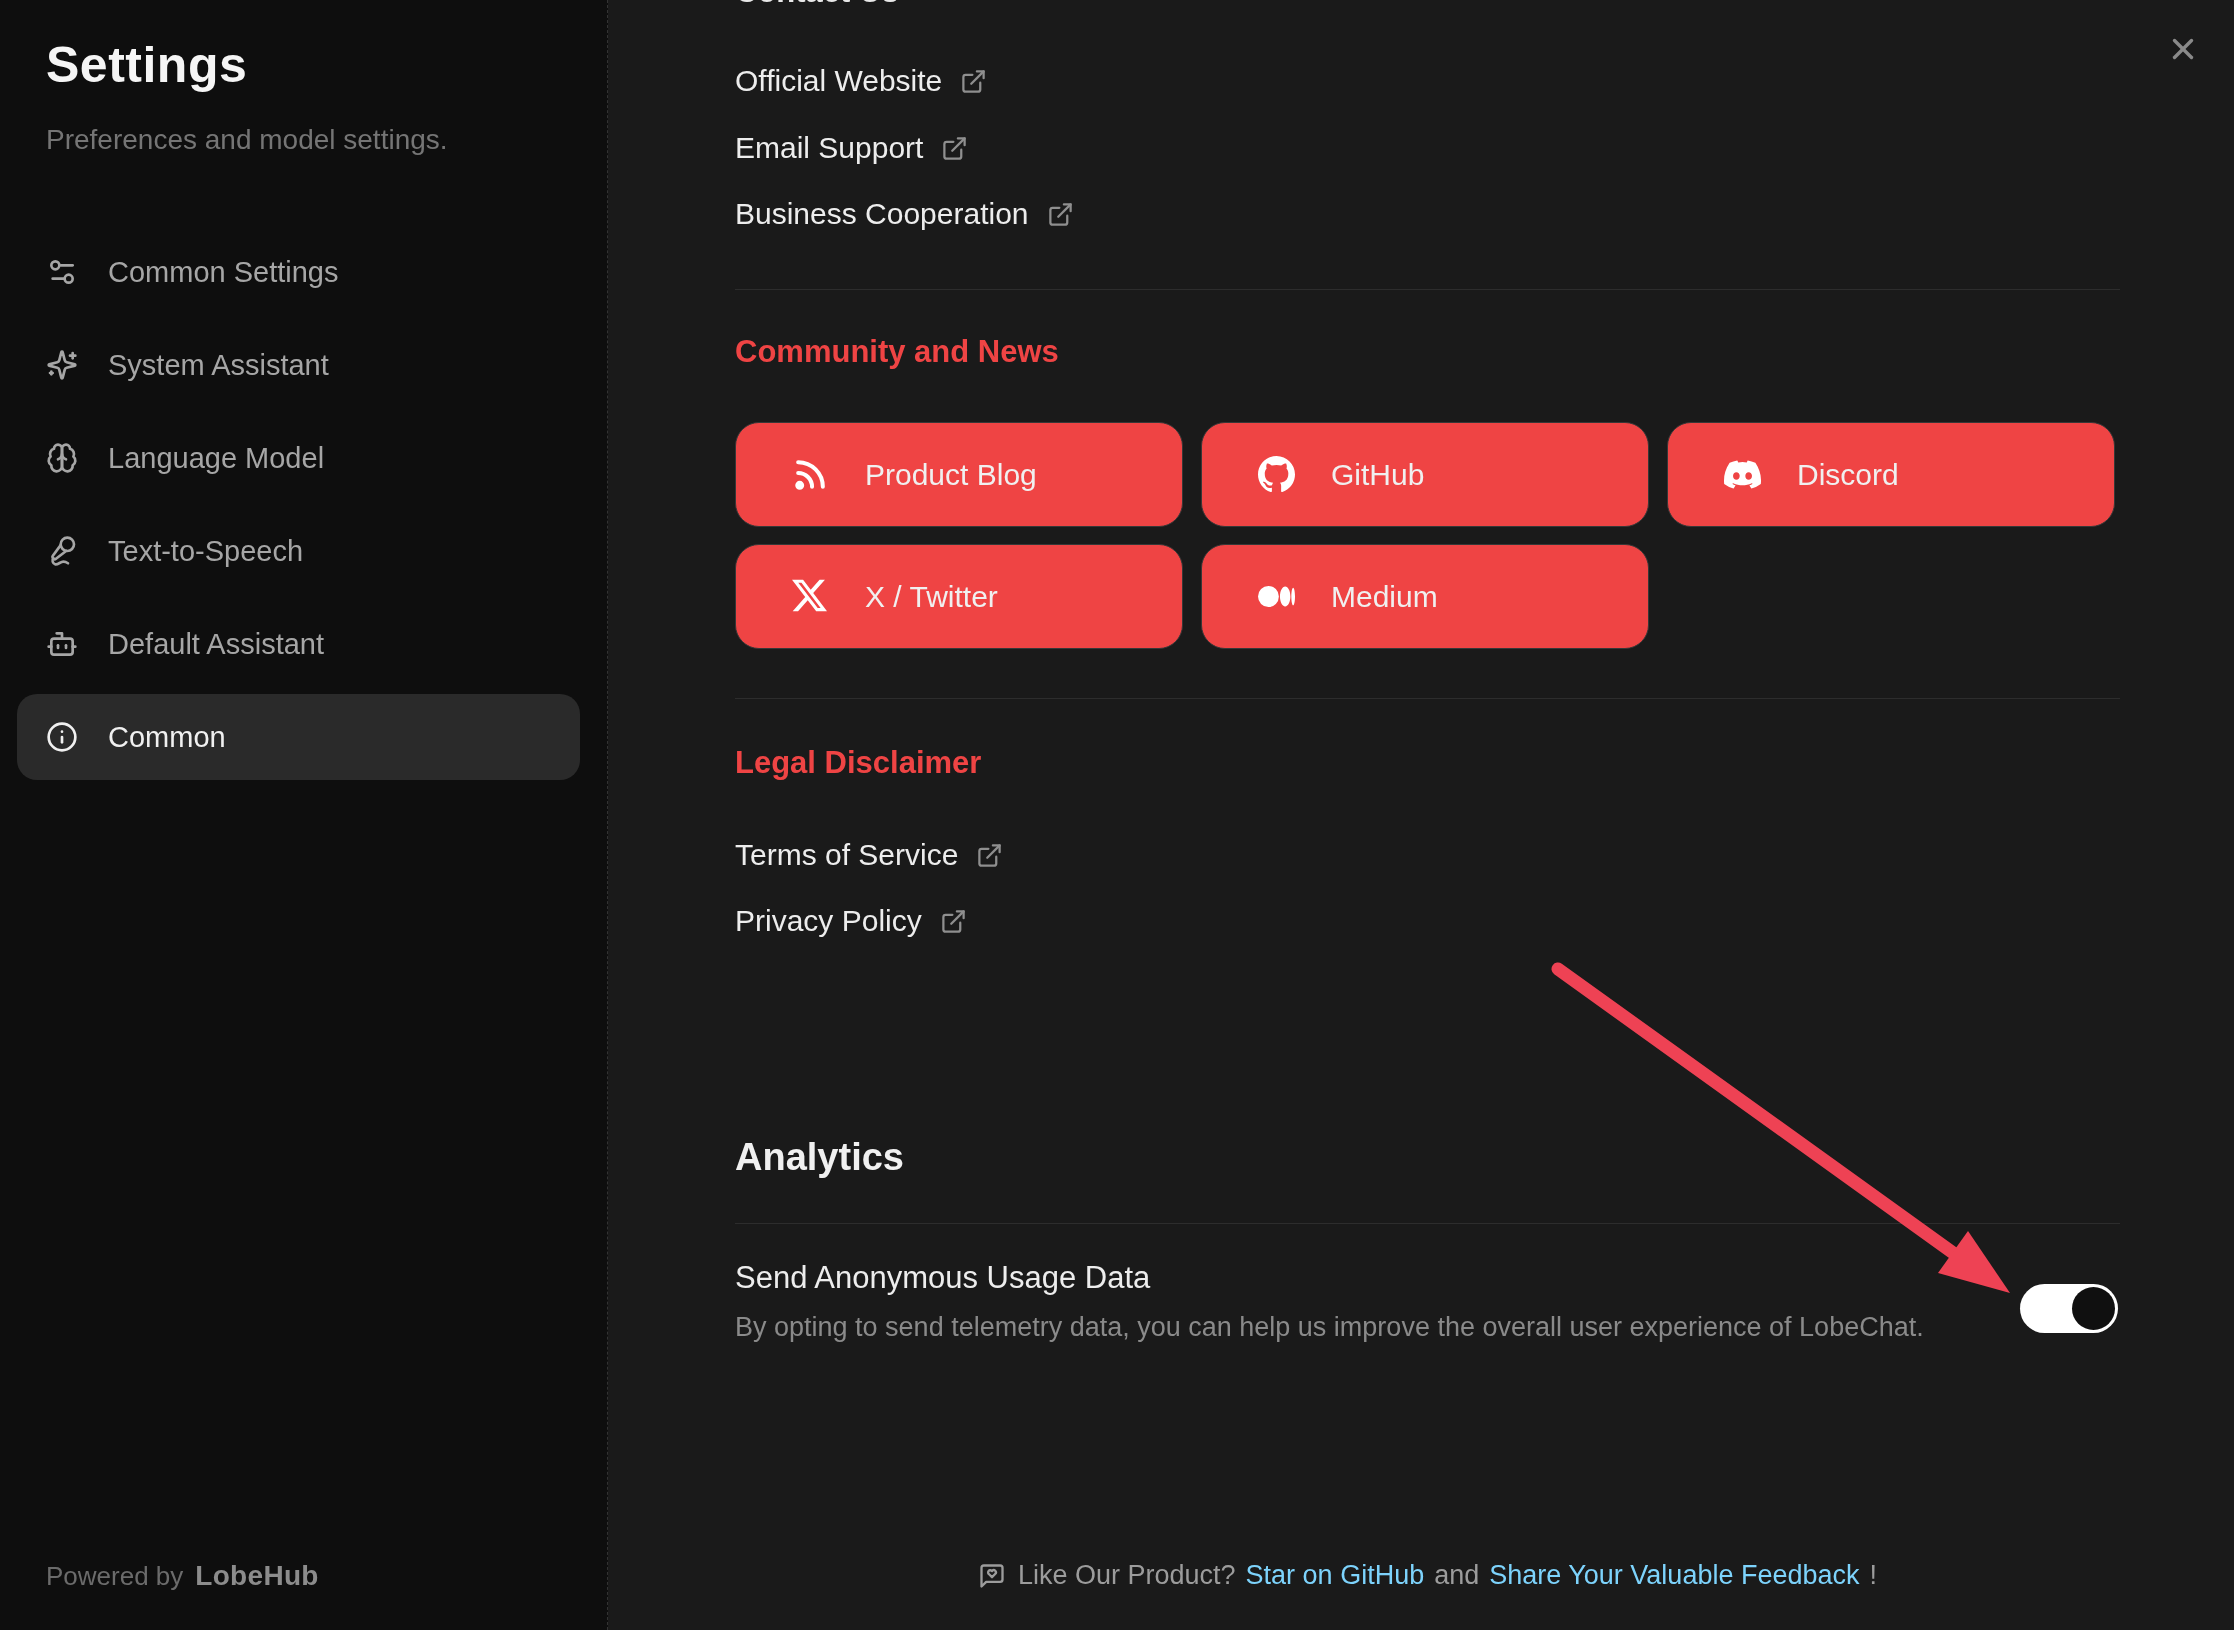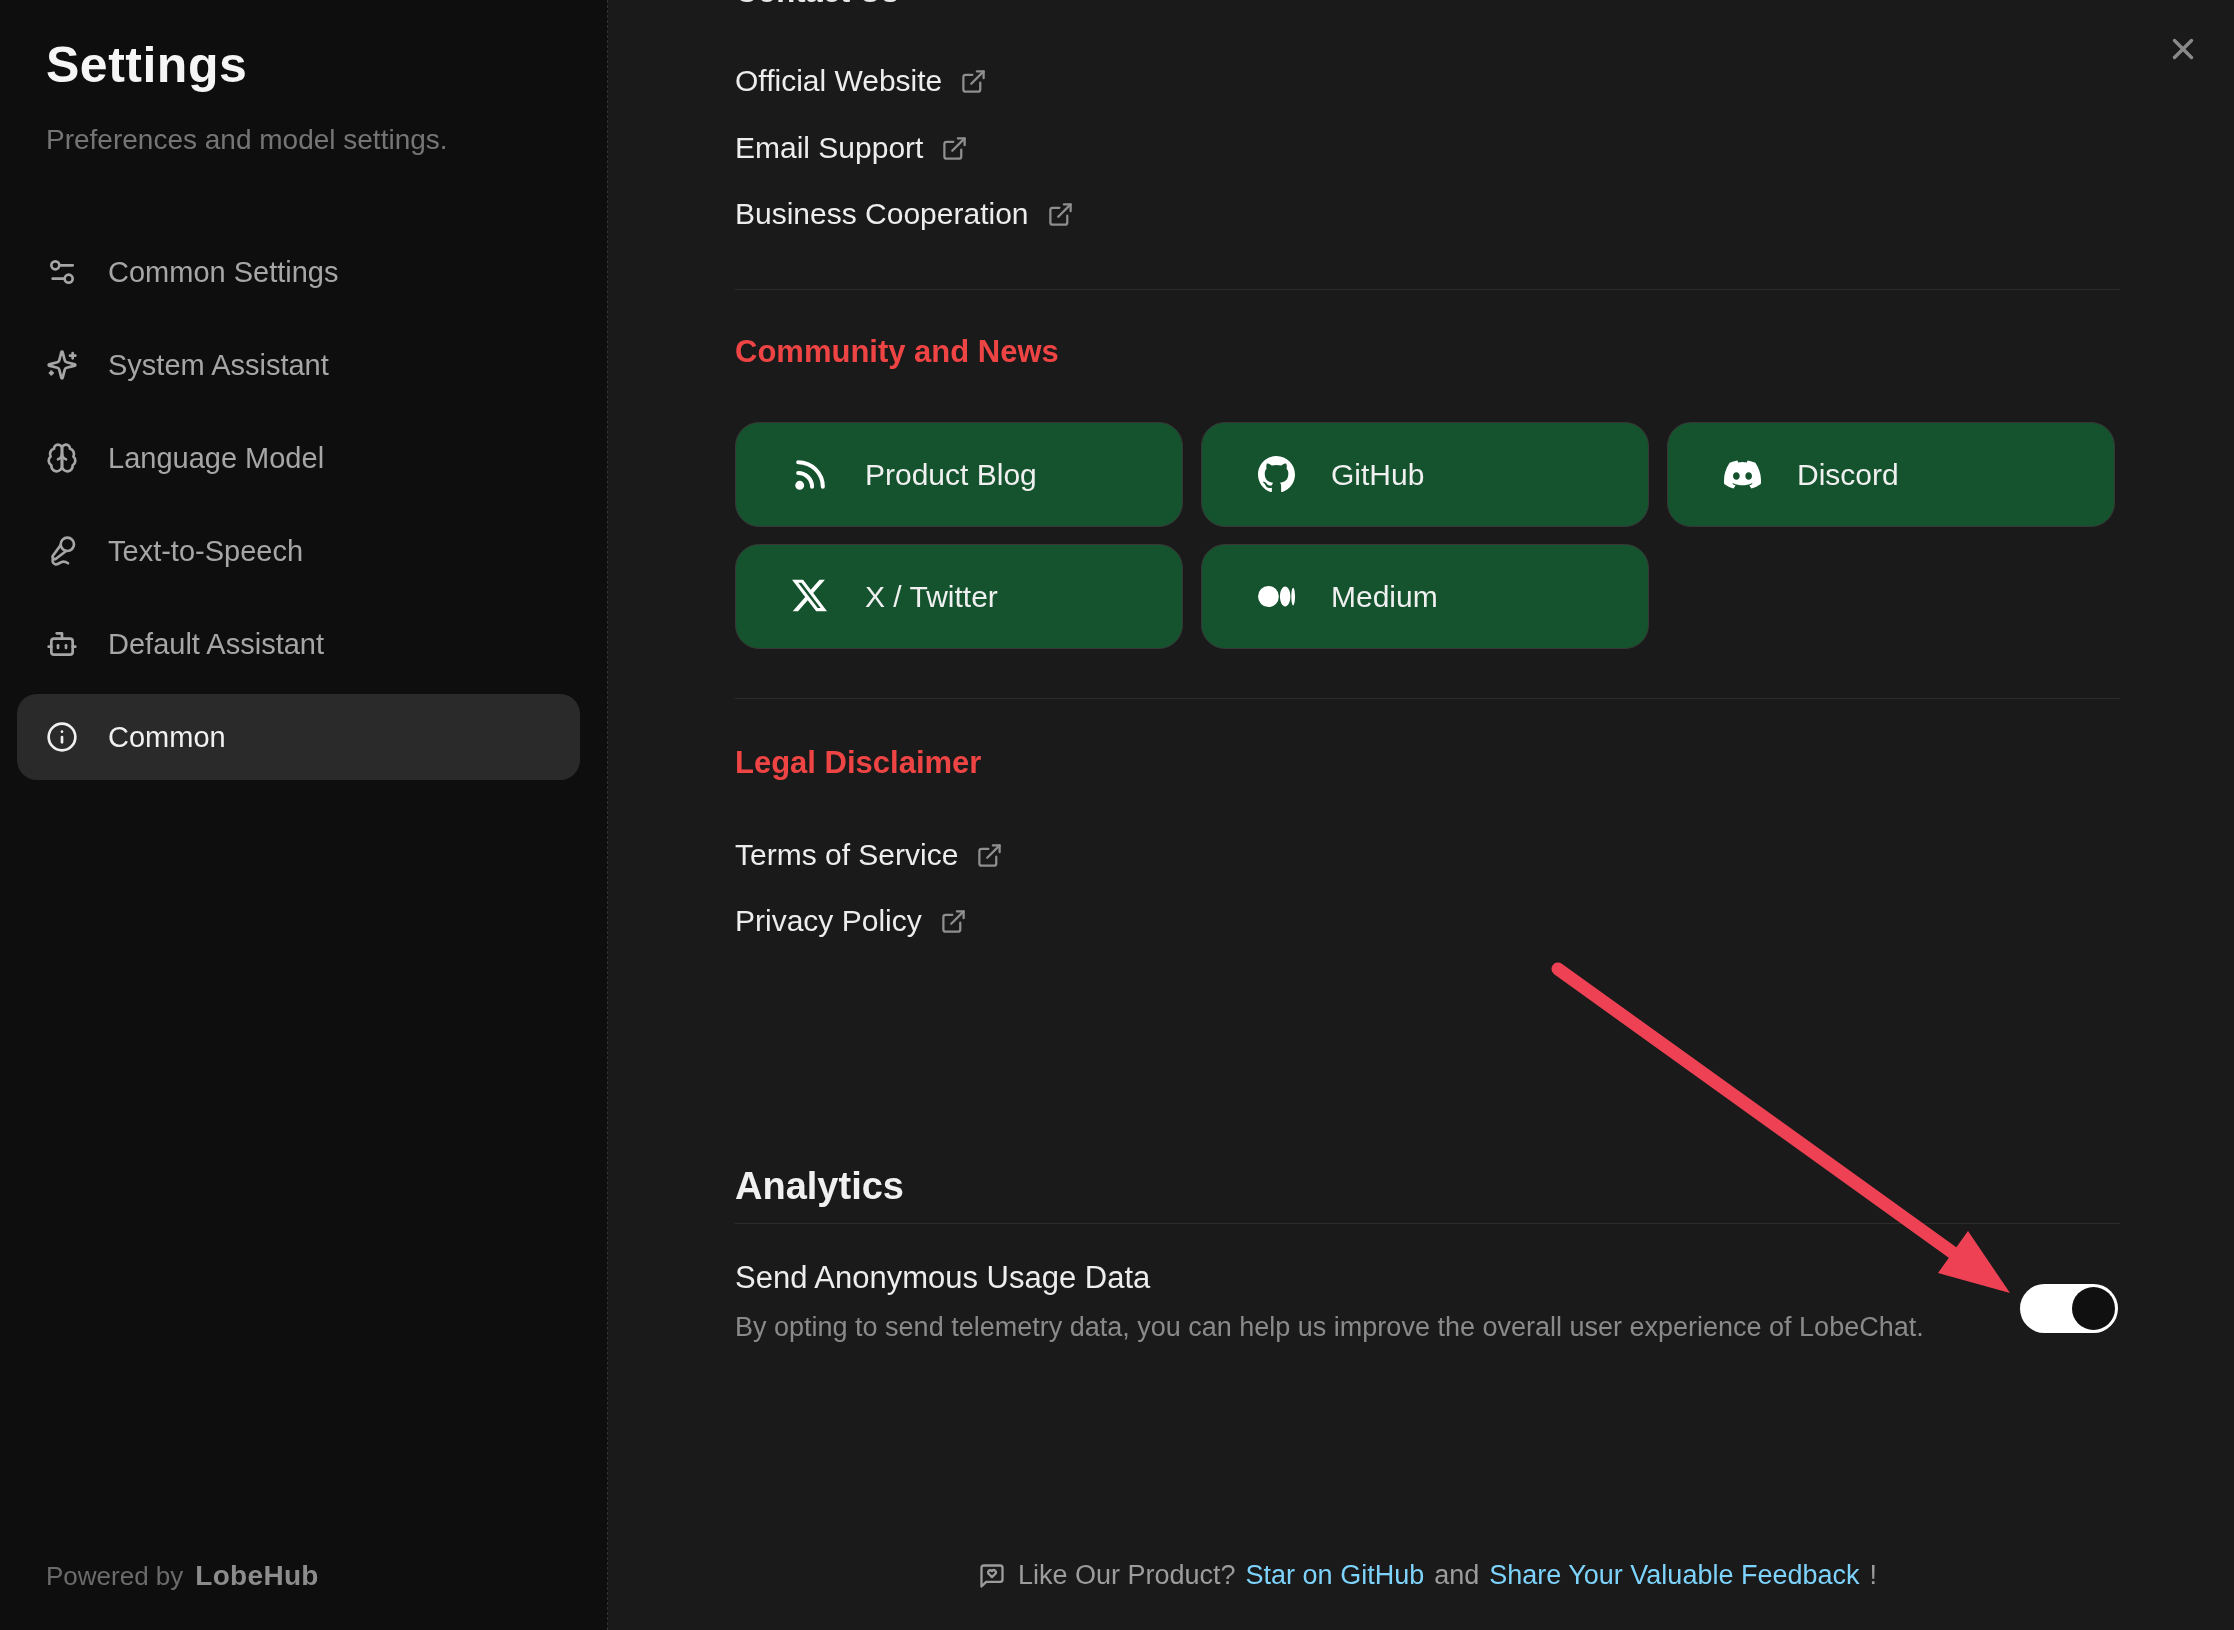--- a/index.html
+++ b/index.html
@@ -65,28 +65,28 @@
   }
   .section-title {
     position:absolute; left:735px;
     font-size:31px; font-weight:700; color:#ef4444;
   }
   .btn-grid {
     position:absolute; left:735px; top:422px; width:1385px;
     display:grid; grid-template-columns:448px 448px 448px; gap:17px 18px;
   }
   .com-btn {
-    height:105px; background:#14532d; border:1px solid #373737; border-radius:24px;
+    height:105px; background:#ef4444; border:1px solid #373737; border-radius:24px;
     display:flex; align-items:center; padding-left:56px; gap:36px;
     color:#f0f0f0; font-size:30px; cursor:pointer;
   }
   .com-btn .btn-ico { width:37px; height:37px; color:#fff; }
   .analytics-title {
     position:absolute; left:735px; top:1136px;
-    font-size:38px; font-weight:700; color:#f0f0f0;margin-top:29px;
+    font-size:38px; font-weight:700; color:#f0f0f0;
   }
   .toggle-label {
     position:absolute; left:735px; top:1260px;
     font-size:31px; color:#ededed;
   }
   .toggle-desc {
     position:absolute; left:735px; top:1312px;
     font-size:27px; color:#8a8a8a;
   }
   .switch {

